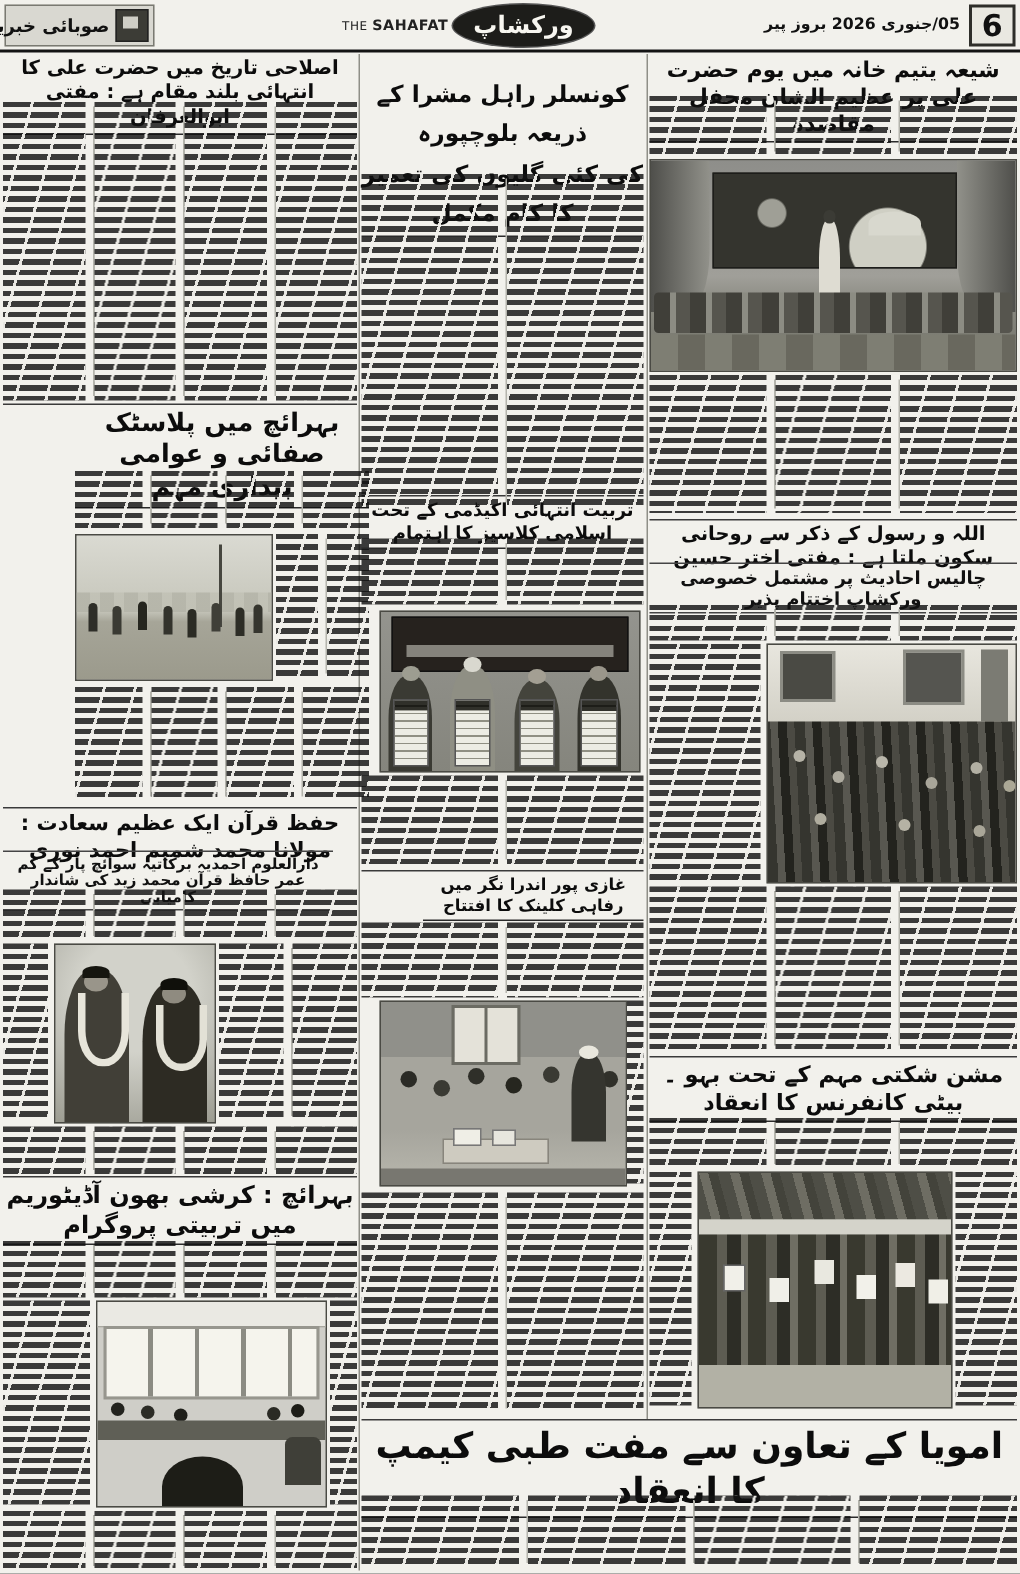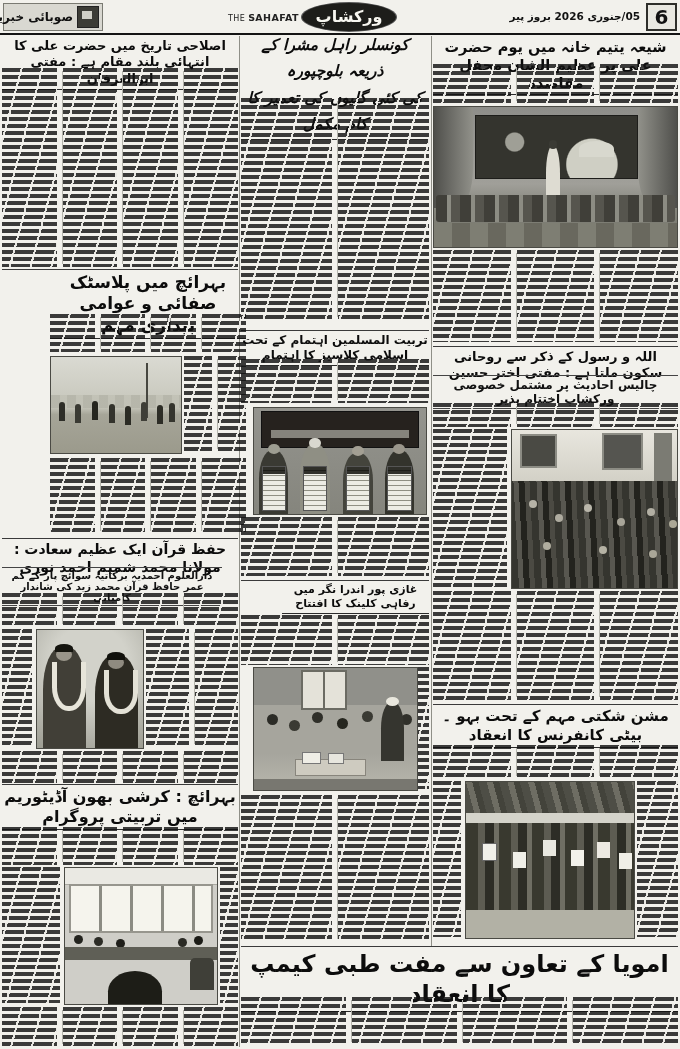--- a/index.html
+++ b/index.html
@@ -171,33 +171,33 @@
       <div class="col"></div>
     </div>
     <div class="cols" style="top:220px;bottom:0;left:0;right:0;">
       <div class="col"></div>
         <div class="col"></div>
       <div class="col"></div>
         <div class="col"></div>
     </div>
   </section>
 
-  <section class="art" style="left:241px;top:32px;width:188px;height:290px;font-style:italic;">
+  <section class="art" style="left:241px;top:50px;width:188px;height:290px;">
     <h2 class="hl" style="font-size:15.5px;line-height:1.7;">
       <span style="display:block;">کونسلر راہل مشرا کے ذریعہ بلوچپورہ</span>
       <span style="display:block;">کی کئی گلیوں کی تعمیر کا کام مکمل</span>
     </h2>
     <div class="cols" style="top:66px;bottom:2px;left:0;right:0;">
       <div class="col"></div>
         <div class="col"></div>
     </div>
   </section>
 
   <section class="art" style="left:241px;top:333px;width:188px;height:245px;">
-    <h2 class="hl" style="font-size:12px;">تربیت المسلمین اہتمام کے تحت اسلامی کلاسیز کا اہتمام</h2>
+    <h2 class="hl" style="font-size:12px;">تربیت انتہائی اکیڈمی کے تحت اسلامی کلاسیز کا اہتمام</h2>
     <div class="cols" style="top:26px;height:44px;left:0;right:0;">
       <div class="col"></div>
         <div class="col"></div>
     </div>
     <div class="photo" style="top:74px;left:12px;right:2px;height:106px;">
       <div class="fill" style="background:linear-gradient(#94948e,#85857d);"></div>
       <div class="ph" style="left:4%;top:3%;right:4%;height:33%;background:#26221e;border:1px solid #111;">
         <span class="ph" style="left:6%;top:52%;width:88%;height:22%;background:#b8b8af;opacity:.65;"></span>
       </div>
       <div class="ph" style="left:3%;bottom:0;width:17%;height:60%;background:#3a3a33;border-radius:45% 45% 0 0;">

